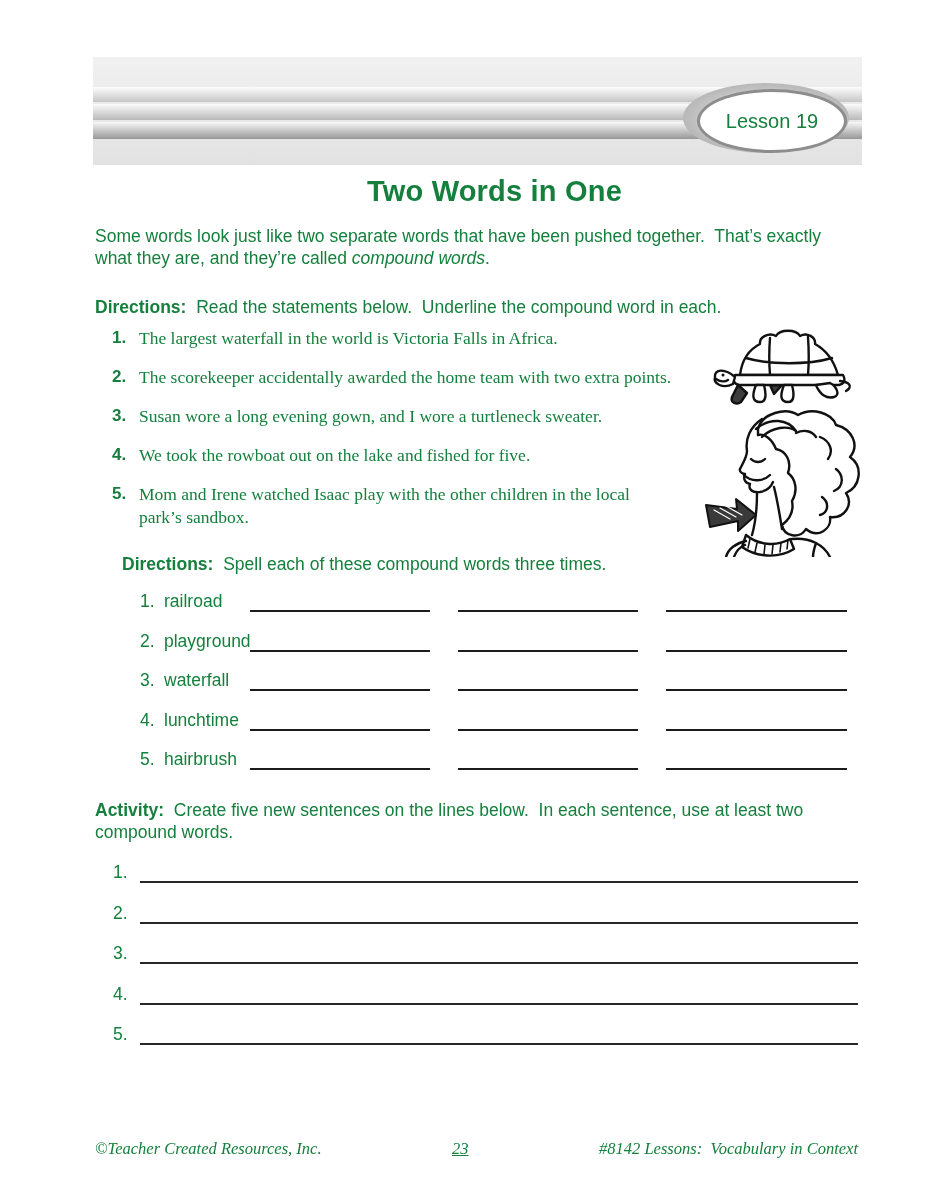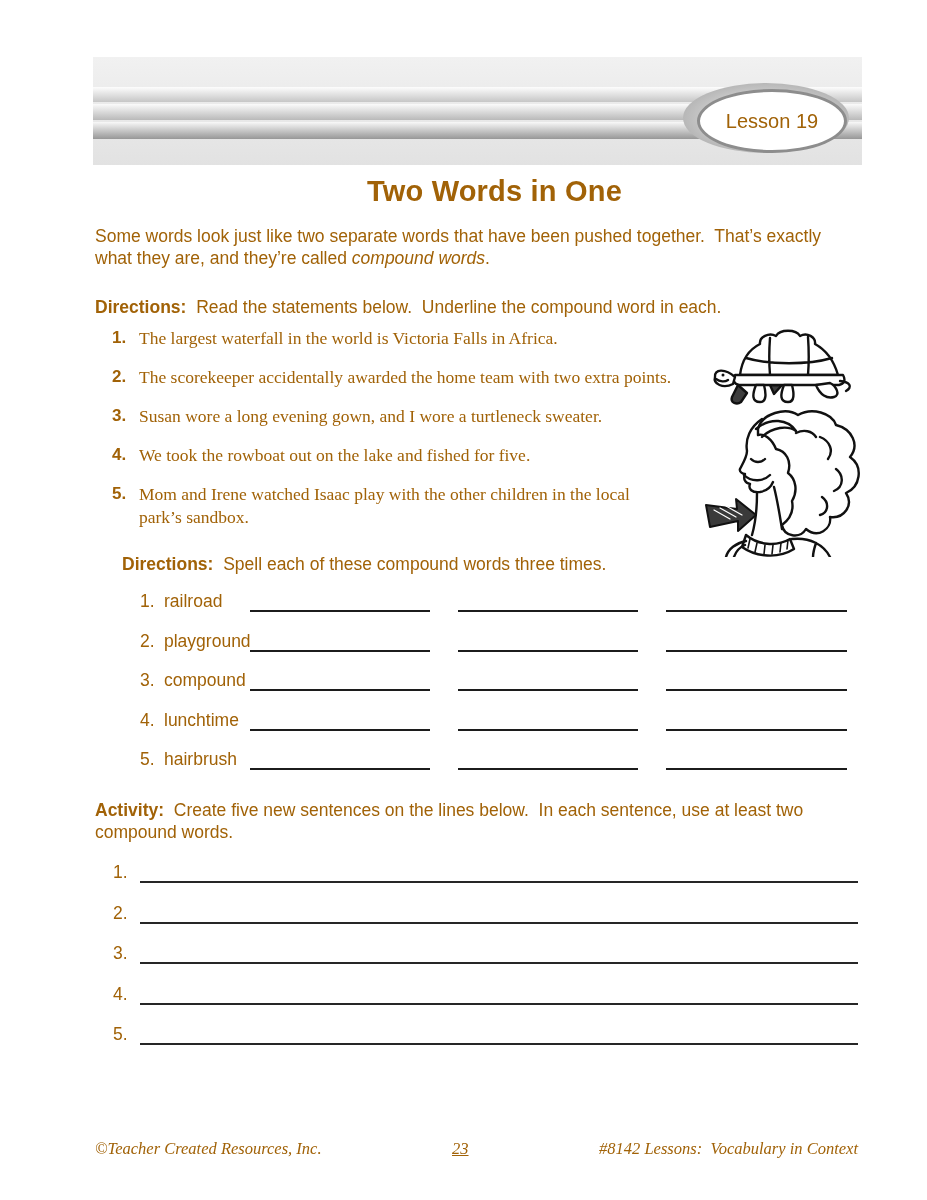--- a/index.html
+++ b/index.html
@@ -1,17 +1,17 @@
 <!DOCTYPE html>
 <html><head>
 <meta charset="utf-8">
 <style>
   html,body{margin:0;padding:0;background:#fff;}
   .page{position:relative;width:927px;height:1200px;background:#fff;overflow:hidden;
-        font-family:"Liberation Sans",sans-serif;color:#a16207;}
+        font-family:"Liberation Sans",sans-serif;color:#15803d;}
   
   .band{position:absolute;left:93px;top:57px;width:769px;height:108px;
         background:linear-gradient(#f1f1f1,#e2e2e2);}
   .stripe{position:absolute;left:0;width:100%;}
   .stripe.s1{top:30px;height:15px;background:linear-gradient(#fdfdfd,#c6c6c6);}
   .stripe.s2{top:47px;height:16px;background:linear-gradient(#fbfbfb,#b9b9b9);}
   .stripe.s3{top:65px;height:17px;background:linear-gradient(#f8f8f8,#979797);}
   .badge-shadow{position:absolute;left:590px;top:26px;width:166px;height:70px;border-radius:50%;
         background:radial-gradient(#c6c6c6 55%,#9c9c9c);}
   .badge{position:absolute;left:604px;top:32px;width:144px;height:58px;border-radius:50%;
@@ -152,21 +152,21 @@
     </div>
     <div class="sp-row">
       <span class="sp-num">2.</span>
       <span class="sp-word">playground</span>
       <div class="sp-blank"></div>
       <div class="sp-blank"></div>
       <div class="sp-blank last"></div>
     </div>
     <div class="sp-row">
       <span class="sp-num">3.</span>
-      <span class="sp-word">compound</span>
+      <span class="sp-word">waterfall</span>
       <div class="sp-blank"></div>
       <div class="sp-blank"></div>
       <div class="sp-blank last"></div>
     </div>
     <div class="sp-row">
       <span class="sp-num">4.</span>
       <span class="sp-word">lunchtime</span>
       <div class="sp-blank"></div>
       <div class="sp-blank"></div>
       <div class="sp-blank last"></div>

